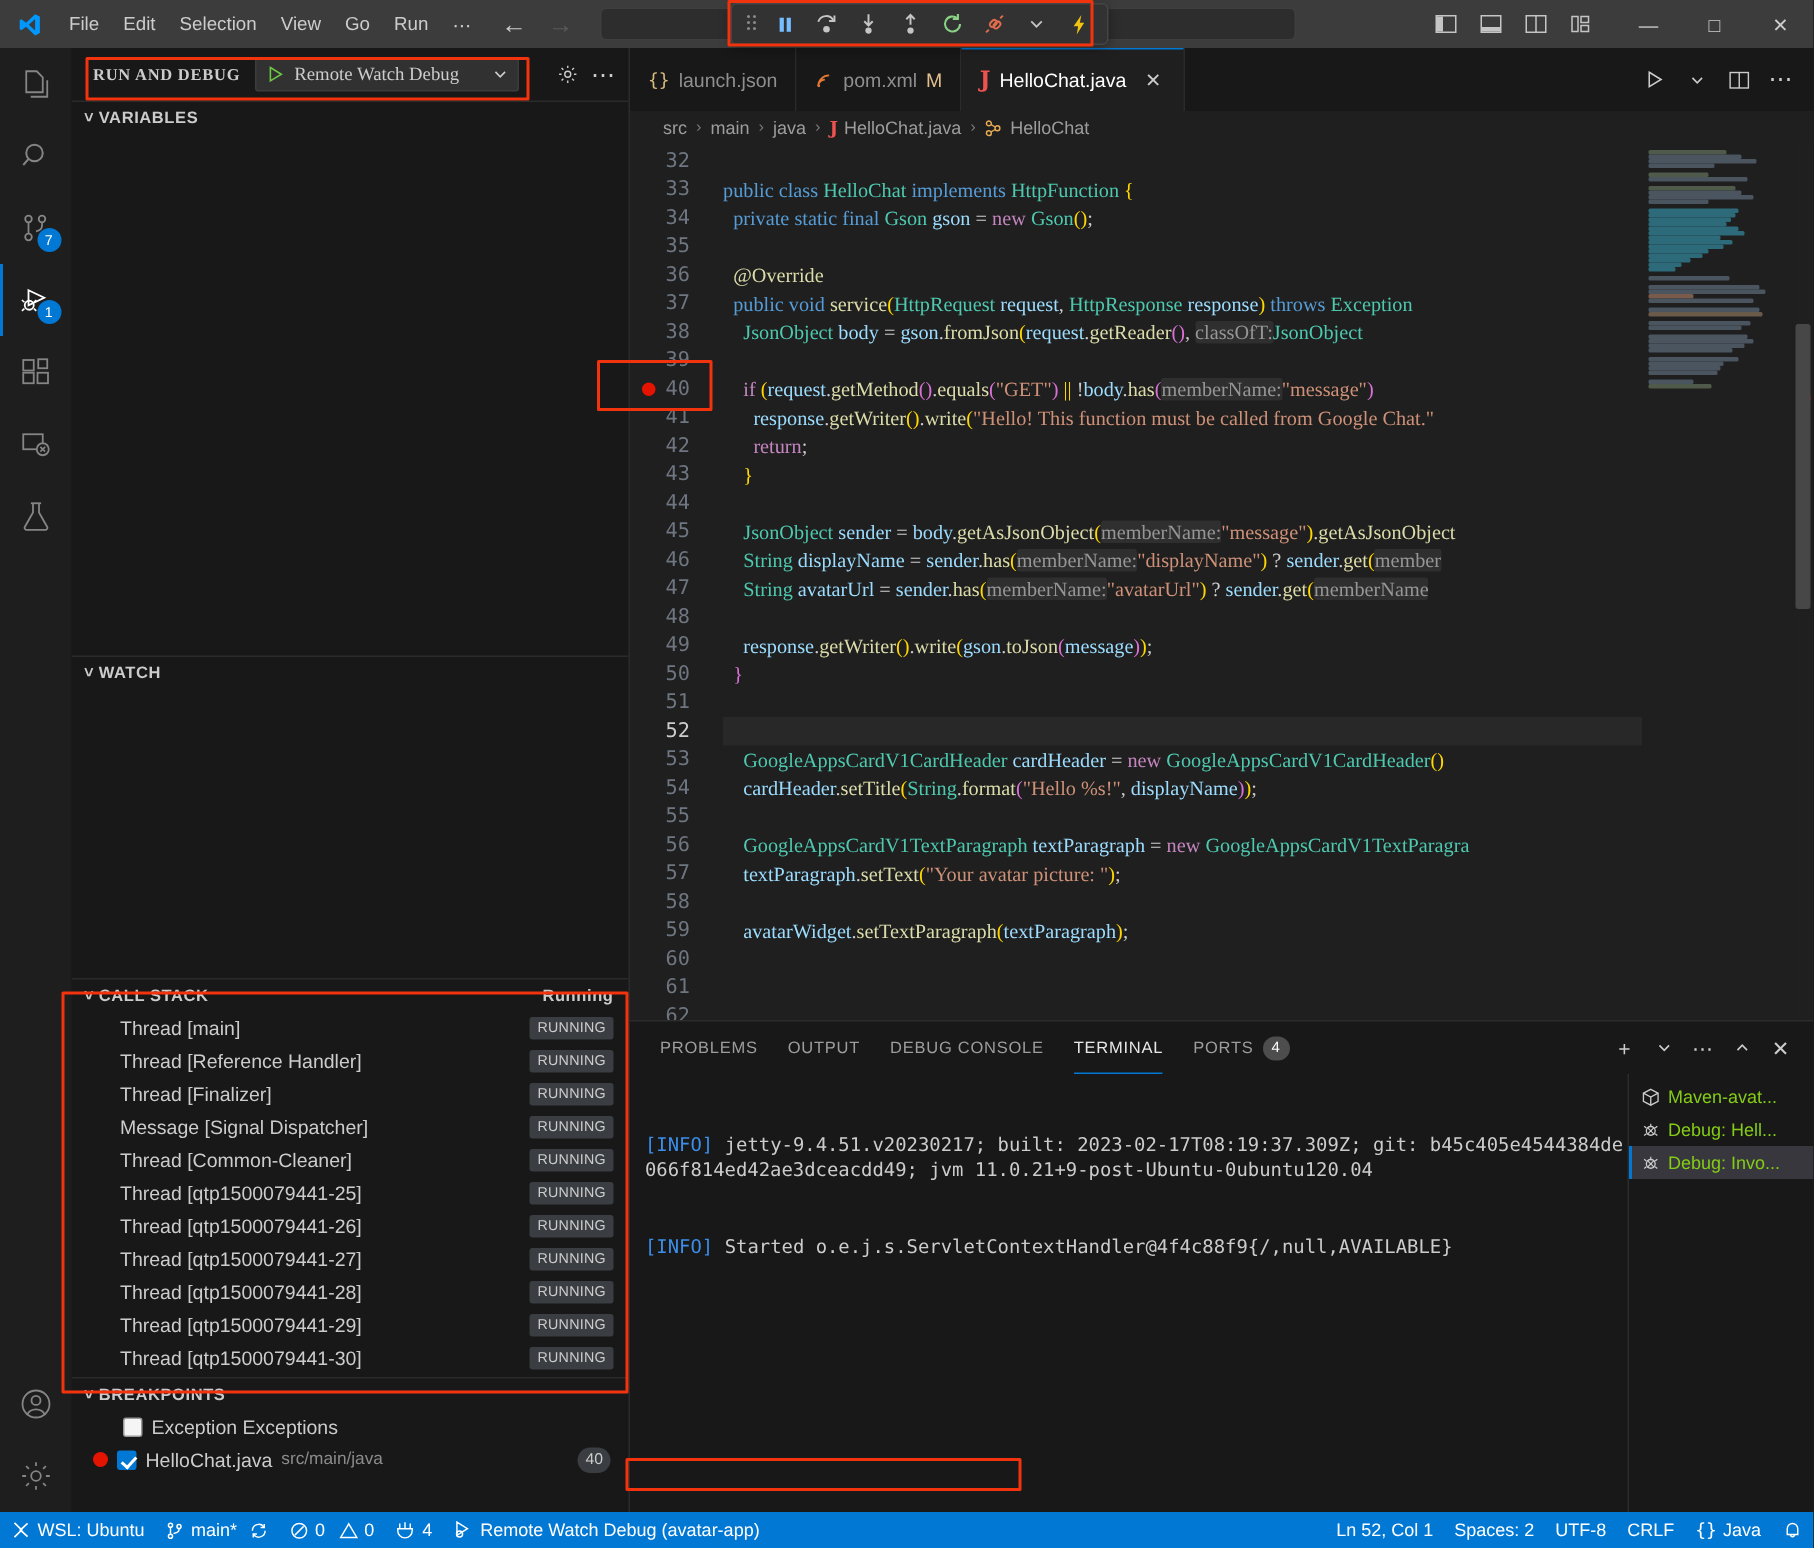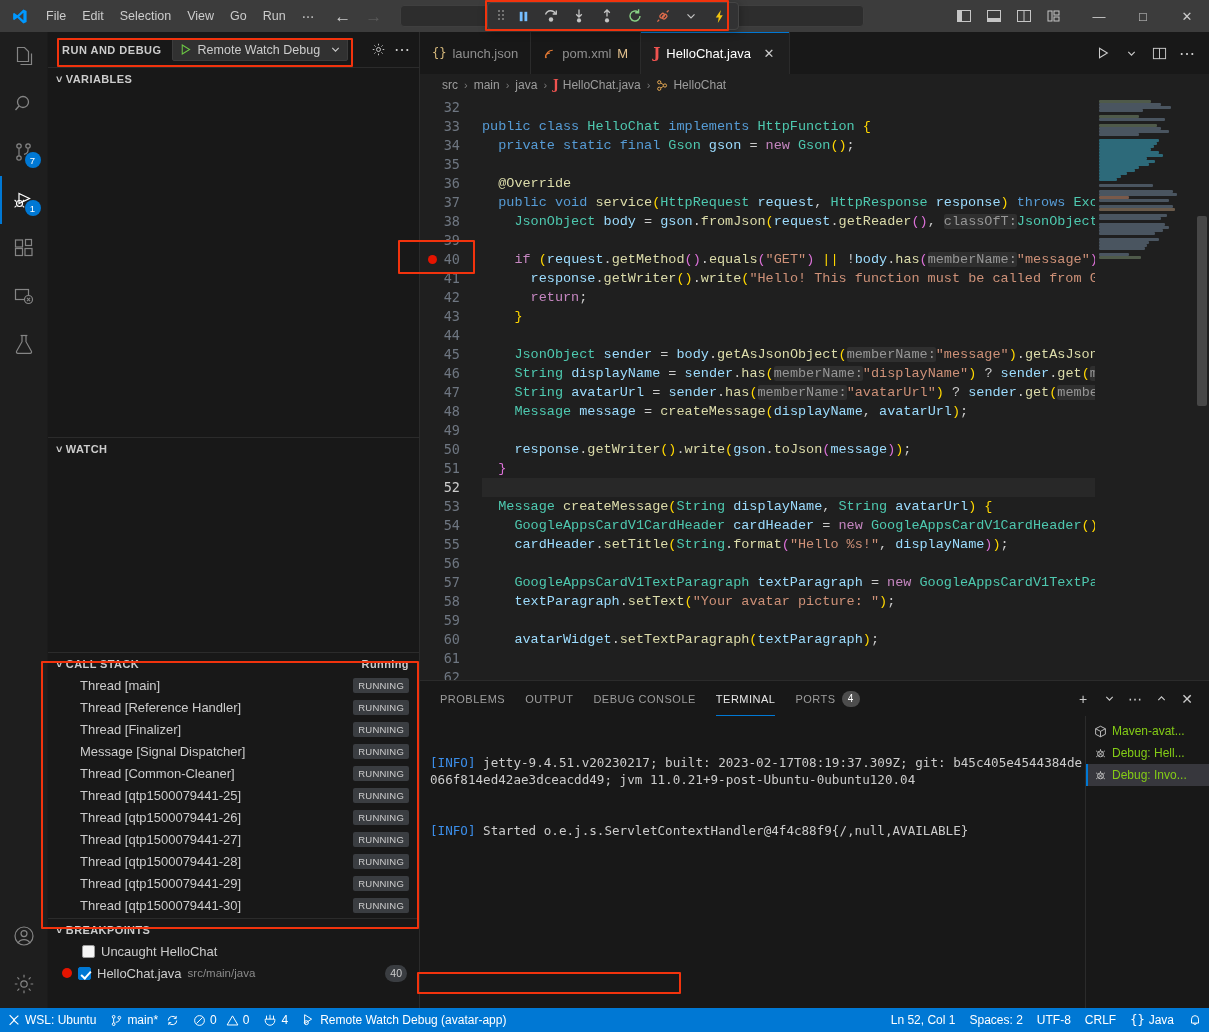--- a/index.html
+++ b/index.html
@@ -74,21 +74,21 @@
     font-family: "Liberation Sans", sans-serif; font-weight: 400;
   }
   .act-spacer { flex: 1; }
 
   
   .sidebar {
     width: 372px; flex: 0 0 372px; background: #181818; display: flex; flex-direction: column;
     border-right: 1px solid #2b2b2b; min-height: 0;
   }
   .sidebar-header {
-    height: 35px; display: flex; align-items: center; padding: 0 6px 0 14px; flex: 0 0 35px;
+    height: 35px; display: flex; align-items: center; padding: 0 6px 0 14px; flex: 0 0 35px; font-family: Liberation Serif, serif;
   }
   .sb-title { font-size: 11px; letter-spacing: .5px; font-weight: bold; color: #cccccc; text-transform: uppercase; }
   .launch-select {
     display: flex; align-items: center; gap: 6px; background: #313131; border: 1px solid #3c3c3c;
     border-radius: 2px; height: 23px; padding: 0 6px 0 6px; margin-left: 10px; min-width: 176px;
   }
   .launch-name { font-size: 12.5px; color: #cccccc; white-space: nowrap; }
   .sb-actions { margin-left: auto; display: flex; align-items: center; gap: 2px; }
   .sb-icon-btn { width: 22px; height: 22px; display:flex; align-items:center; justify-content:center; color:#cccccc; cursor:pointer; }
 
@@ -147,21 +147,21 @@
   .code-wrap { flex: 1; display: flex; position: relative; min-height: 0; overflow: hidden; background: #1f1f1f; }
   .gutter { width: 62px; flex: 0 0 62px; padding-top: 2px; text-align: right; }
   .ln {
     height: 19px; line-height: 19px; font-family: "DejaVu Sans Mono", monospace;
     font-size: 13.5px; color: #6e7681; padding-right: 22px; position: relative;
   }
   .ln.cur { color: #cccccc; }
   .ln .bpd { position: absolute; left: 8px; top: 5px; width: 9px; height: 9px; border-radius: 50%; background: #e51400; }
   .code-col { flex: 1; padding-top: 2px; overflow: hidden; position: relative; }
   .cl {
-    height: 19px; line-height: 19px; font-family: Liberation Mono, monospace;
+    height: 19px; line-height: 19px; font-family: Liberation Serif, serif;
     font-size: 13.5px; white-space: pre; color: #cccccc;
   }
   .kw   { color: #569cd6; }
   .kw2  { color: #c586c0; }
   .typ  { color: #4ec9b0; }
   .fn   { color: #dcdcaa; }
   .var  { color: #9cdcfe; }
   .str  { color: #ce9178; }
   .pun  { color: #cccccc; }
   .brk1 { color: #ffd700; }
@@ -507,21 +507,21 @@
       <div class="highlight-box" style="left:41px; top:661px; width:378px; height:268px;"></div>
 
       <div class="pane" style="flex:1 1 auto;">
         <div class="pane-header">
           <span class="chev">˅</span>
           <span>BREAKPOINTS</span>
         </div>
         <div class="pane-body">
           <div class="bp-row" style="padding-left:34px;">
             <span class="chk"></span>
-            <span>Uncaught HelloChat</span>
+            <span>Exception Exceptions</span>
           </div>
           <div class="bp-row" style="padding-left:14px;">
             <span class="bp-dot"></span>
             <span class="chk on"></span>
             <span>HelloChat.java</span>
             <span class="bp-sub">src/main/java</span>
             <span class="bp-count">40</span>
           </div>
         </div>
       </div>
@@ -639,21 +639,20 @@
           <div class="cl">    <span class="typ">JsonObject </span><span class="var">body</span> <span class="pun">=</span> <span class="var">gson</span><span class="pun">.</span><span class="fn">fromJson</span><span class="brk1">(</span><span class="var">request</span><span class="pun">.</span><span class="fn">getReader</span><span class="brk2">()</span><span class="pun">, </span><span class="hint">classOfT:</span><span class="typ">JsonObject</span></div>
           <div class="cl"></div>
           <div class="cl">    <span class="kw2">if </span><span class="brk1">(</span><span class="var">request</span><span class="pun">.</span><span class="fn">getMethod</span><span class="brk2">()</span><span class="pun">.</span><span class="fn">equals</span><span class="brk2">(</span><span class="str">"GET"</span><span class="brk2">)</span> <span class="brk1">||</span> <span class="pun">!</span><span class="var">body</span><span class="pun">.</span><span class="fn">has</span><span class="brk2">(</span><span class="hint">memberName:</span><span class="str">"message"</span><span class="brk2">)</span> </div>
           <div class="cl">      <span class="var">response</span><span class="pun">.</span><span class="fn">getWriter</span><span class="brk1">()</span><span class="pun">.</span><span class="fn">write</span><span class="brk1">(</span><span class="str">"Hello! This function must be called from Google Chat."</span></div>
           <div class="cl">      <span class="kw2">return</span><span class="pun">;</span></div>
           <div class="cl">    <span class="brk1">}</span></div>
           <div class="cl"></div>
           <div class="cl">    <span class="typ">JsonObject </span><span class="var">sender</span> <span class="pun">=</span> <span class="var">body</span><span class="pun">.</span><span class="fn">getAsJsonObject</span><span class="brk1">(</span><span class="hint">memberName:</span><span class="str">"message"</span><span class="brk1">)</span><span class="pun">.</span><span class="fn">getAsJsonObject</span></div>
           <div class="cl">    <span class="typ">String </span><span class="var">displayName</span> <span class="pun">=</span> <span class="var">sender</span><span class="pun">.</span><span class="fn">has</span><span class="brk1">(</span><span class="hint">memberName:</span><span class="str">"displayName"</span><span class="brk1">)</span> <span class="pun">?</span> <span class="var">sender</span><span class="pun">.</span><span class="fn">get</span><span class="brk1">(</span><span class="hint">member</span></div>
           <div class="cl">    <span class="typ">String </span><span class="var">avatarUrl</span> <span class="pun">=</span> <span class="var">sender</span><span class="pun">.</span><span class="fn">has</span><span class="brk1">(</span><span class="hint">memberName:</span><span class="str">"avatarUrl"</span><span class="brk1">)</span> <span class="pun">?</span> <span class="var">sender</span><span class="pun">.</span><span class="fn">get</span><span class="brk1">(</span><span class="hint">memberName</span></div>
-          <div class="cl">    <span class="typ">Message </span><span class="var">message</span> <span class="pun">=</span> <span class="fn">createMessage</span><span class="brk1">(</span><span class="var">displayName</span><span class="pun">, </span><span class="var">avatarUrl</span><span class="brk1">)</span><span class="pun">;</span></div>
           <div class="cl"></div>
           <div class="cl">    <span class="var">response</span><span class="pun">.</span><span class="fn">getWriter</span><span class="brk1">()</span><span class="pun">.</span><span class="fn">write</span><span class="brk1">(</span><span class="var">gson</span><span class="pun">.</span><span class="fn">toJson</span><span class="brk2">(</span><span class="var">message</span><span class="brk2">)</span><span class="brk1">)</span><span class="pun">;</span></div>
           <div class="cl">  <span class="brk2">}</span></div>
           <div class="cl"></div>
           <div class="cl">  <span class="typ">Message </span><span class="fn">createMessage</span><span class="brk1">(</span><span class="typ">String </span><span class="var">displayName</span><span class="pun">, </span><span class="typ">String </span><span class="var">avatarUrl</span><span class="brk1">)</span> <span class="brk1">{</span></div>
           <div class="cl">    <span class="typ">GoogleAppsCardV1CardHeader </span><span class="var">cardHeader</span> <span class="pun">=</span> <span class="kw2">new </span><span class="typ">GoogleAppsCardV1CardHeader</span><span class="brk1">()</span></div>
           <div class="cl">    <span class="var">cardHeader</span><span class="pun">.</span><span class="fn">setTitle</span><span class="brk1">(</span><span class="typ">String</span><span class="pun">.</span><span class="fn">format</span><span class="brk2">(</span><span class="str">"Hello %s!"</span><span class="pun">, </span><span class="var">displayName</span><span class="brk2">)</span><span class="brk1">)</span><span class="pun">;</span></div>
           <div class="cl"></div>
           <div class="cl">    <span class="typ">GoogleAppsCardV1TextParagraph </span><span class="var">textParagraph</span> <span class="pun">=</span> <span class="kw2">new </span><span class="typ">GoogleAppsCardV1TextParagra</span></div>
           <div class="cl">    <span class="var">textParagraph</span><span class="pun">.</span><span class="fn">setText</span><span class="brk1">(</span><span class="str">"Your avatar picture: "</span><span class="brk1">)</span><span class="pun">;</span></div>

